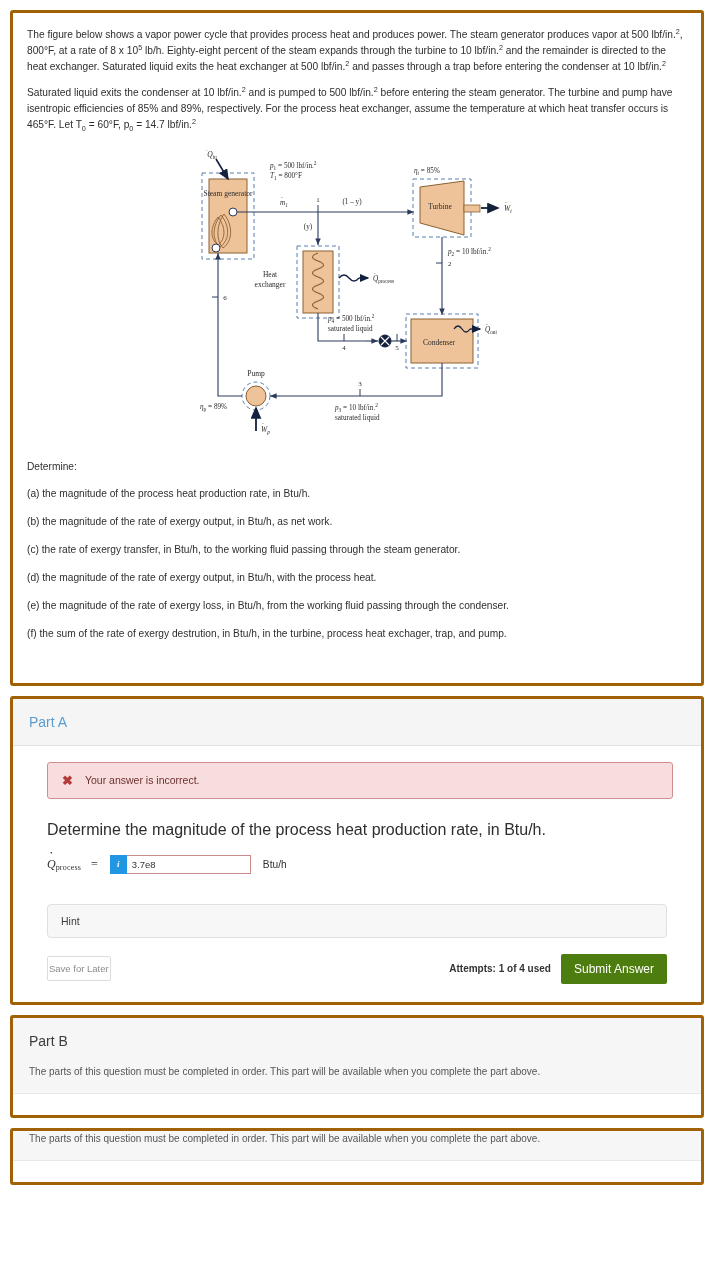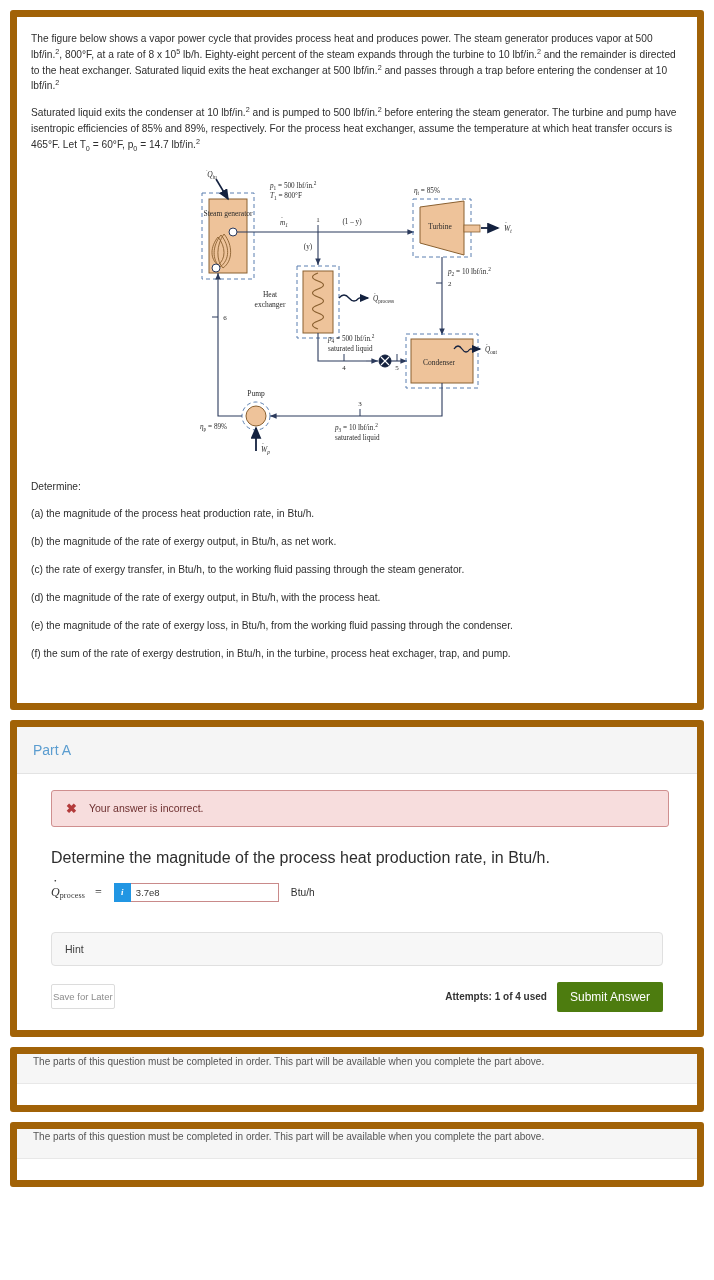--- a/index.html
+++ b/index.html
@@ -5,21 +5,21 @@
   * { box-sizing: border-box; }
   html, body {
     margin: 0; padding: 0;
     background: #ffffff;
     font-family: "Liberation Sans", sans-serif;
   }
   body { width: 714px; }
 
   .card {
     background: #ffffff;
-    border: 7px solid #a16207;
+    border: 3px solid #a16207;
     border-radius: 3px;
     margin: 10px;
   }
 
   
   #question-card { padding: 14px 14px 10px 14px; }
 
   .qtext {
     font-size: 10.2px;
     line-height: 1.55;
@@ -123,21 +123,21 @@
   .info-btn {
     width: 17px; height: 19px;
     background: #2196e3;
     color: #fff;
     font-size: 9px; font-weight: bold; font-style: italic;
     display: flex; align-items: center; justify-content: center;
     font-family: "Liberation Serif", serif;
     border: none;
   }
   .ans-input {
-    width: 148px; height: 19px;
+    width: 124px; height: 19px;
     border: 1px solid #c98a8a;
     border-left: none;
     font-size: 9.5px;
     color: #333;
     padding: 0 5px;
     font-family: "Liberation Sans", sans-serif;
     background: #fff;
     outline: none;
   }
   .unit { font-size: 10.2px; color: #2e2e2e; margin-left: 12px; }
@@ -372,20 +372,23 @@
       <button class="btn-save">Save for Later</button>
       <span class="spacer"></span>
       <span class="attempts">Attempts: 1 of 4 used</span>
       <button class="btn-submit">Submit Answer</button>
     </div>
 
   </div>
 </div>
 
 <div class="card">
+  <div class="part-header plain">
+    <span class="part-title dark">Part B</span>
+  </div>
   <div class="part-body locked">
     <div class="locked-msg">The parts of this question must be completed in order. This part will be available when you complete the part above.</div>
   </div>
   <div class="locked-spacer"></div>
 </div>
 
 <div class="card">
   <div class="part-body locked">
     <div class="locked-msg">The parts of this question must be completed in order. This part will be available when you complete the part above.</div>
   </div>

